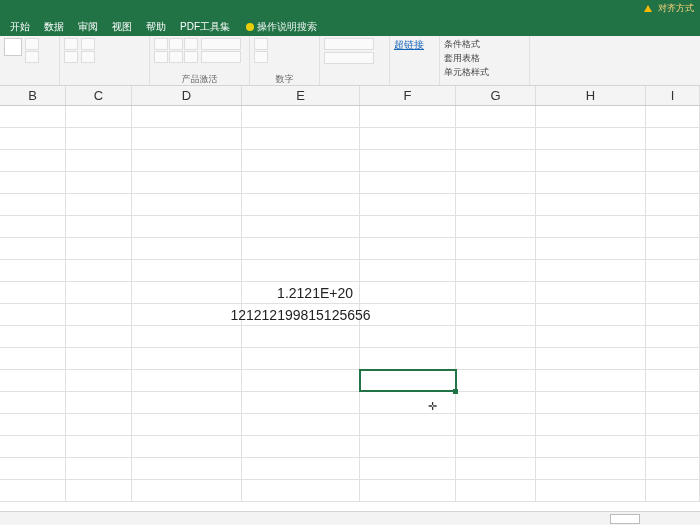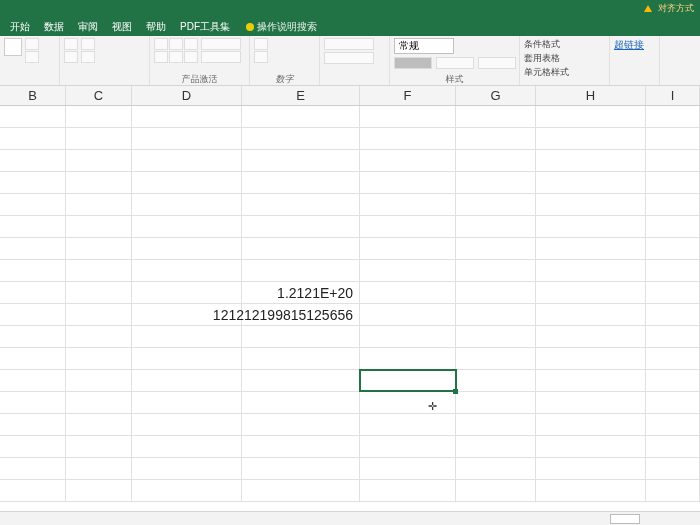--- a/index.html
+++ b/index.html
@@ -101,60 +101,47 @@
             <div class="btn-sm"></div>
           </div>
       </div>
       <div class="stack">
         <div class="btn-sm" style="width:40px;"></div>
         <div class="btn-sm" style="width:40px;"></div>
       </div>
     </div>
     <div class="group-label">产品激活</div>
   </div>
-  <div class="group" style="width:70px;font-style:italic;">
+  <div class="group" style="width:70px;">
     <div class="group-body">
       <div class="stack">
           <div class="btn-sm"></div>
           <div class="btn-sm"></div>
         </div>
     </div>
     <div class="group-label">数字</div>
   </div>
   <div class="group" style="width:70px;">
     <div class="group-body stack" style="gap:2px;">
       <div class="btn-sm" style="width:50px;"></div>
       <div class="btn-sm" style="width:50px;"></div>
     </div>
     <div class="group-label"></div>
   </div>
-  <div class="group" style="width:130px;">
-    <div class="group-body stack" style="align-items:flex-start;">
-      <div class="dropdown">
-          <span>常规</span>
-        </div>
-      <div style="display:flex;gap:4px;margin-top:2px;">
-        <div class="btn-sm" style="width:38px;background:#bdbdbd;"></div>
-        <div class="btn-sm" style="width:38px;"></div>
-        <div class="btn-sm" style="width:38px;"></div>
-      </div>
-    </div>
-    <div class="group-label">样式</div>
+  <div class="group" style="width:50px;">
+    <div class="group-body stack">
+      <span class="link-txt">超链接</span>
+    </div>
+    <div class="group-label"></div>
   </div>
   <div class="group" style="width:90px;">
     <div class="group-body stack">
       <span style="font-size:9px;color:#444;">条件格式</span>
       <span style="font-size:9px;color:#444;">套用表格</span>
       <span style="font-size:9px;color:#444;">单元格样式</span>
-    </div>
-    <div class="group-label"></div>
-  </div>
-  <div class="group" style="width:50px;">
-    <div class="group-body stack">
-      <span class="link-txt">超链接</span>
     </div>
     <div class="group-label"></div>
   </div>
 </div>
 
 <div class="sheet">
   <div class="colhdr">
     <div class="colhdr-cell" style="width:66px">B</div>
     <div class="colhdr-cell" style="width:66px">C</div>
     <div class="colhdr-cell" style="width:110px">D</div>
@@ -252,21 +239,21 @@
       <div class="cell" style="width:118px">1.2121E+20</div>
       <div class="cell" style="width:96px"></div>
       <div class="cell" style="width:80px"></div>
       <div class="cell" style="width:110px"></div>
       <div class="cell" style="width:54px"></div>
     </div>
     <div class="row">
       <div class="cell" style="width:66px"></div>
       <div class="cell" style="width:66px"></div>
       <div class="cell" style="width:110px"></div>
-      <div class="cell" style="width:118px;overflow:visible;justify-content:flex-end;">
+      <div class="cell" style="width:118px;overflow:visible;justify-content:center;">
           <span style="position:relative;z-index:1;">121212199815125656</span>
         </div>
       <div class="cell" style="width:96px"></div>
       <div class="cell" style="width:80px"></div>
       <div class="cell" style="width:110px"></div>
       <div class="cell" style="width:54px"></div>
     </div>
     <div class="row">
         <div class="cell" style="width:66px"></div>
         <div class="cell" style="width:66px"></div>

